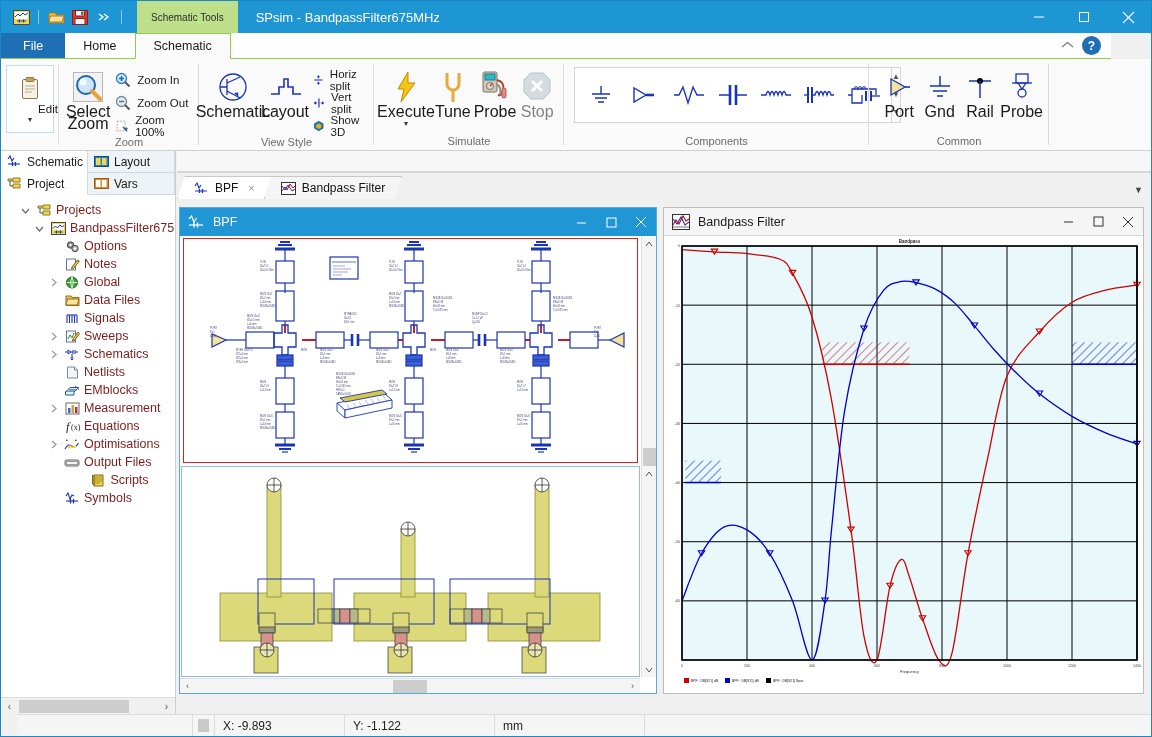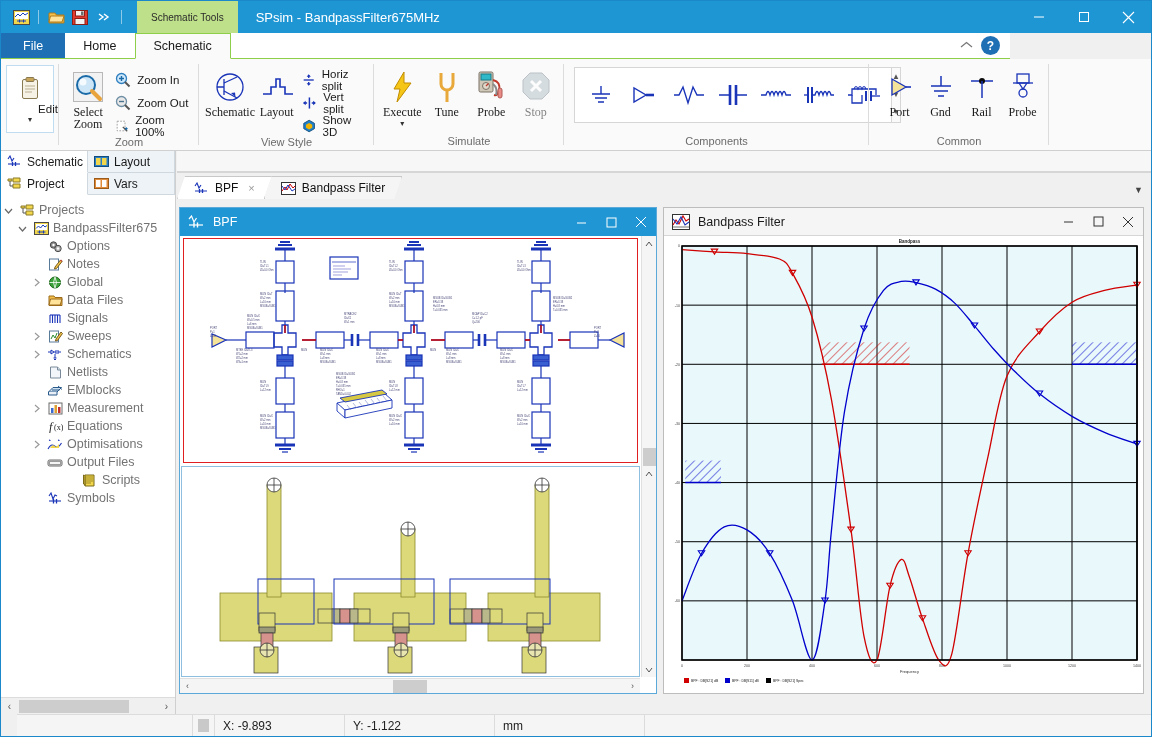--- a/index.html
+++ b/index.html
@@ -35,21 +35,21 @@
     color:#2b2b2b; font-size:10px;
   }
   .win-title {
     margin-left:18px; color:#ffffff; font-size:13px; white-space:nowrap;
   }
   .win-ctrls { position:absolute; right:0; top:0; height:32px; display:flex; }
   .win-ctrl { width:45px; height:32px; display:flex; align-items:center; justify-content:center; color:#fff; }
 
   
   .ribbon-tabs {
-    position:absolute; left:0; top:32px; width:1009px; height:26px;
+    position:absolute; left:0; top:32px; width:1110px; height:26px;
     background:#ffffff;
     display:flex; align-items:stretch;
     border-bottom:1px solid #8fce49;
   }
   .rt {
     padding:8px 18px; display:flex; align-items:center; font-size:12.5px; color:#1a1a1a;
     background:#ffffff;
   }
   .rt.file { background:#1f6fb4; color:#fff; padding:0 22px; }
   .rt.active {
@@ -79,21 +79,21 @@
   }
   .rgroup.sep::after {
     content:""; position:absolute; right:0; top:5px; bottom:6px; width:1px; background:#dcdcdc;
   }
 
   .big-btn {
     width:52px; display:flex; flex-direction:column; align-items:center; gap:2px;
     padding-top:3px; cursor:default;
   }
   .big-btn .bi { height:38px; display:flex; align-items:flex-end; justify-content:center; }
-  .big-btn .bl { font-size:12px; color:#1a1a1a; text-align:center; line-height:12px;font-family:Liberation Serif, serif; }
+  .big-btn .bl { font-size:16px; color:#1a1a1a; text-align:center; line-height:12px; }
   .big-btn .bl.two { line-height:12px; }
   .caret { font-size:8px; color:#333; line-height:7px; }
 
   .small-col { display:flex; flex-direction:column; justify-content:center; padding-top:6px; gap:2px; }
   .small-btn { display:flex; align-items:center; gap:6px; height:21px; padding:0 4px; }
   .small-btn .sl { font-size:11.5px; color:#1a1a1a; }
 
   .edit-box {
     width:48px; height:68px; border:1px solid #bfdcf0; background:#fff;
     display:flex; flex-direction:column; align-items:center; justify-content:center; gap:1px;
@@ -117,21 +117,21 @@
     background:#ffffff; border-right:1px solid #cfcfcf;
   }
   .lp-tabs { display:flex; flex-direction:column; }
   .lp-tabrow { display:flex; height:22px; }
   .lp-tab {
     flex:1; display:flex; align-items:center; gap:5px; padding-left:6px;
     font-size:12px; color:#1a1a1a; background:#eef3f7; border-right:1px solid #cfd8de;
     border-bottom:1px solid #cfd8de;
   }
   .lp-tab.active { background:#ffffff; border-bottom:1px solid #ffffff; }
-  .tree { padding:6px 0 0 3px; font-size:12.5px; color:#737373; }
+  .tree { padding:6px 0 0 20px; font-size:12.5px; color:#7f1d1d; }
   .tnode { display:flex; align-items:center; height:18px; white-space:nowrap; }
   .twist { width:14px; text-align:center; font-size:9px; color:#777; }
   .ticon { width:18px; display:flex; align-items:center; justify-content:center; }
   .tlabel { padding-left:3px; }
   .lp-hscroll {
     position:absolute; left:0; right:0; bottom:0; height:17px; background:#f0f0f0;
     border-top:1px solid #dcdcdc; display:flex; align-items:center;
   }
   .lp-hscroll .arrow { width:17px; text-align:center; font-size:10px; color:#555; }
   .lp-hscroll .thumb { height:13px; background:#cdcdcd; margin:0 1px; }

